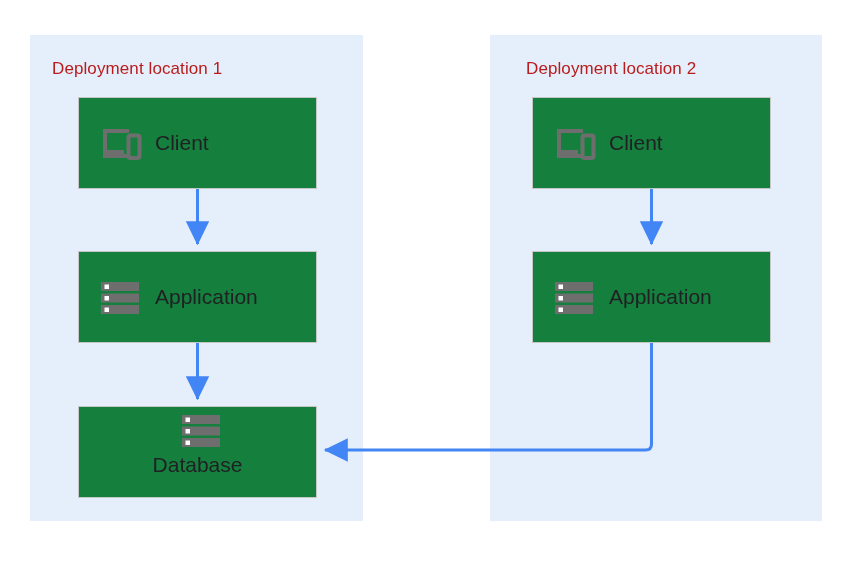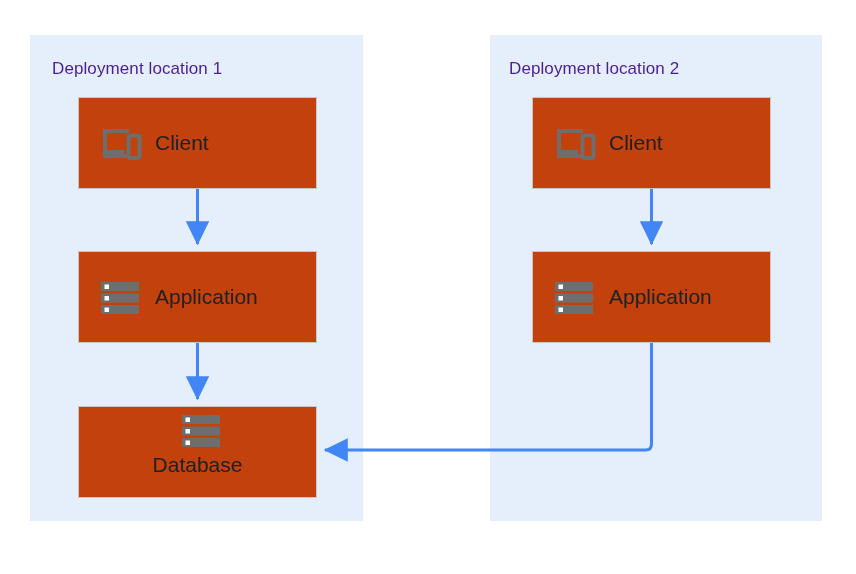--- a/index.html
+++ b/index.html
@@ -16,29 +16,29 @@
     height: 574px;
     background: #ffffff;
     overflow: hidden;
   }
   .zone {
     position: absolute;
     background: #e5effb;
   }
   .zone-label {
     position: absolute;
-    color: #4c1d95;
+    color: #b91c1c;
     font-size: 17px;
     font-family: "Liberation Sans", sans-serif;
     white-space: nowrap;
     letter-spacing: 0.1px;
   }
   .node {
     position: absolute;
-    background: #c2410c;
+    background: #15803d;
     border: 1px solid #c4c7c5;
     box-sizing: border-box;
     display: flex;
     align-items: center;
     justify-content: flex-start;
   }
   .node-icon {
     width: 46px;
     height: 46px;
     flex: 0 0 46px;
@@ -66,21 +66,21 @@
 </style>
 </head>
 <body>
 
 <div id="diagram">
 
   <div class="zone" style="left:30px; top:35px; width:333px; height:486px;"></div>
   <div class="zone-label" style="left:52px; top:59px;">Deployment location 1</div>
 
   <div class="zone" style="left:490px; top:35px; width:332px; height:486px;"></div>
-  <div class="zone-label" style="left:509px; top:59px;">Deployment location 2</div>
+  <div class="zone-label" style="left:526px; top:59px;">Deployment location 2</div>
 
   <svg class="connectors" viewBox="0 0 856 574">
     <defs>
       <marker id="arrowblue" markerWidth="9" markerHeight="9" refX="7.6" refY="4.5" orient="auto" markerUnits="strokeWidth">
         <path d="M0,0.6 L8,4.5 L0,8.4 Z" fill="#4285f4"></path>
       </marker>
     </defs>
 
     <line x1="197.5" y1="189" x2="197.5" y2="244" stroke="#4285f4" stroke-width="3" marker-end="url(#arrowblue)"></line>
 

